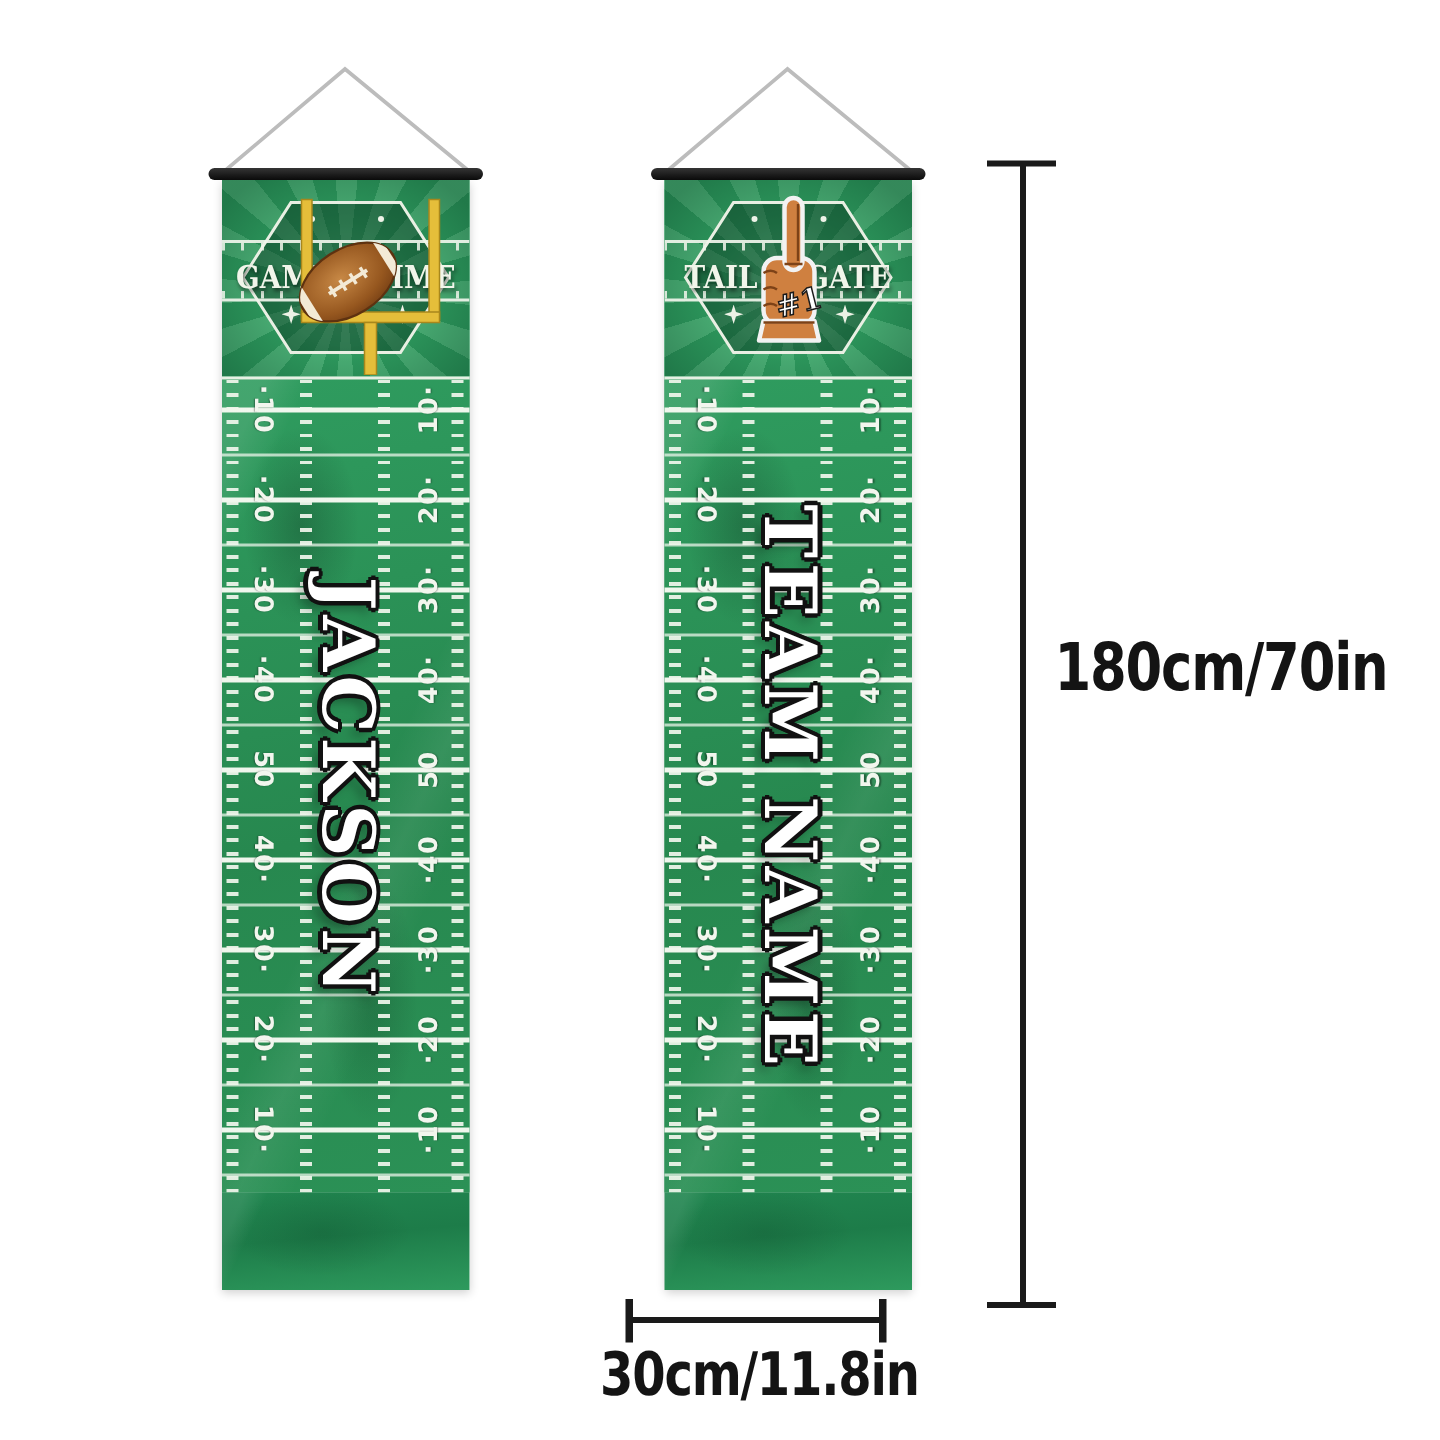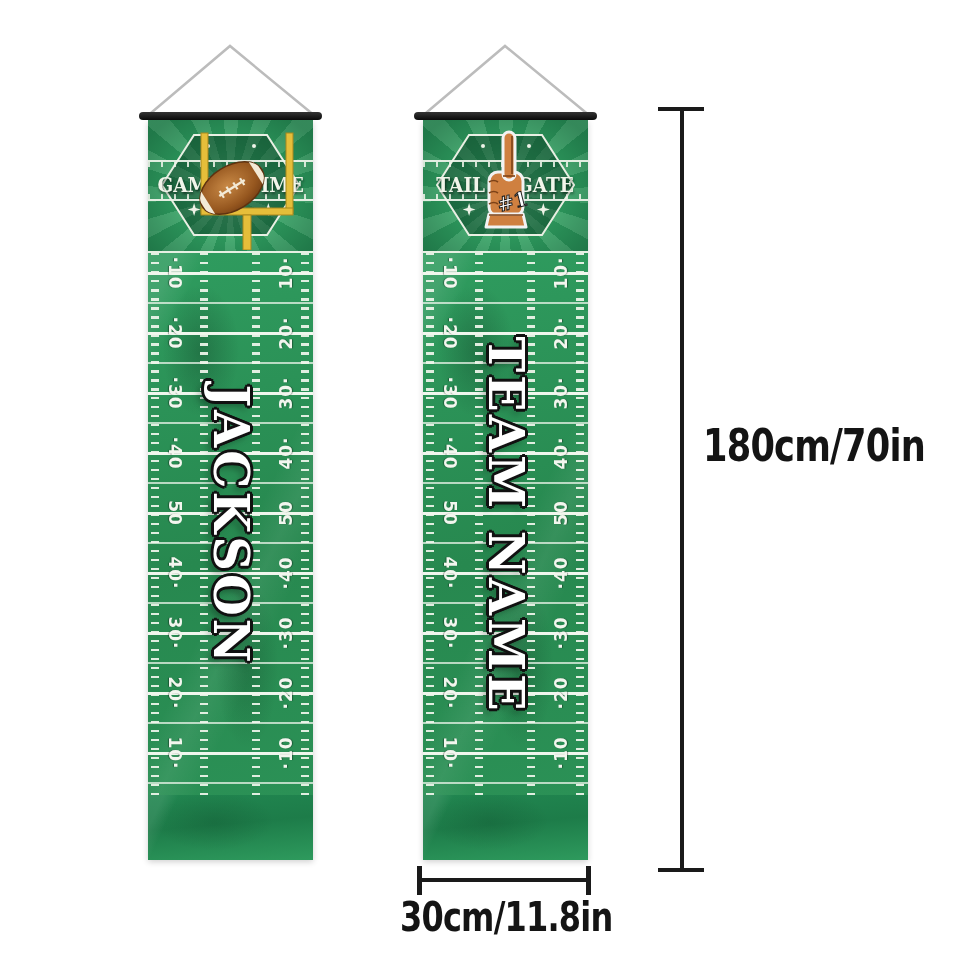--- a/index.html
+++ b/index.html
@@ -2,21 +2,21 @@
 <html><head>
 <meta charset="utf-8">
 <style>
   html,body{margin:0;padding:0;background:#ffffff;}
   .stage{position:relative;width:960px;height:960px;background:#fff;overflow:hidden;
          font-family:"DejaVu Sans","Liberation Sans",sans-serif;}
 
   
   .unit{position:absolute;top:42px;width:165px;height:820px;}
   .unit.left{left:148px;}
-  .unit.right{left:423px;}
+  .unit.right{left:443px;}
 
   .string{position:absolute;top:0;left:-9px;width:183px;height:80px;}
   .rod{position:absolute;top:70px;left:-9px;width:183px;height:8px;border-radius:4px;
        background:linear-gradient(#343434,#0b0b0b);}
 
   .banner{position:absolute;top:78px;left:0;width:165px;height:740px;
           box-shadow:0 2px 6px rgba(0,0,0,.18);}
 
   
   .header{position:absolute;top:0;left:0;width:165px;height:131px;overflow:hidden;

